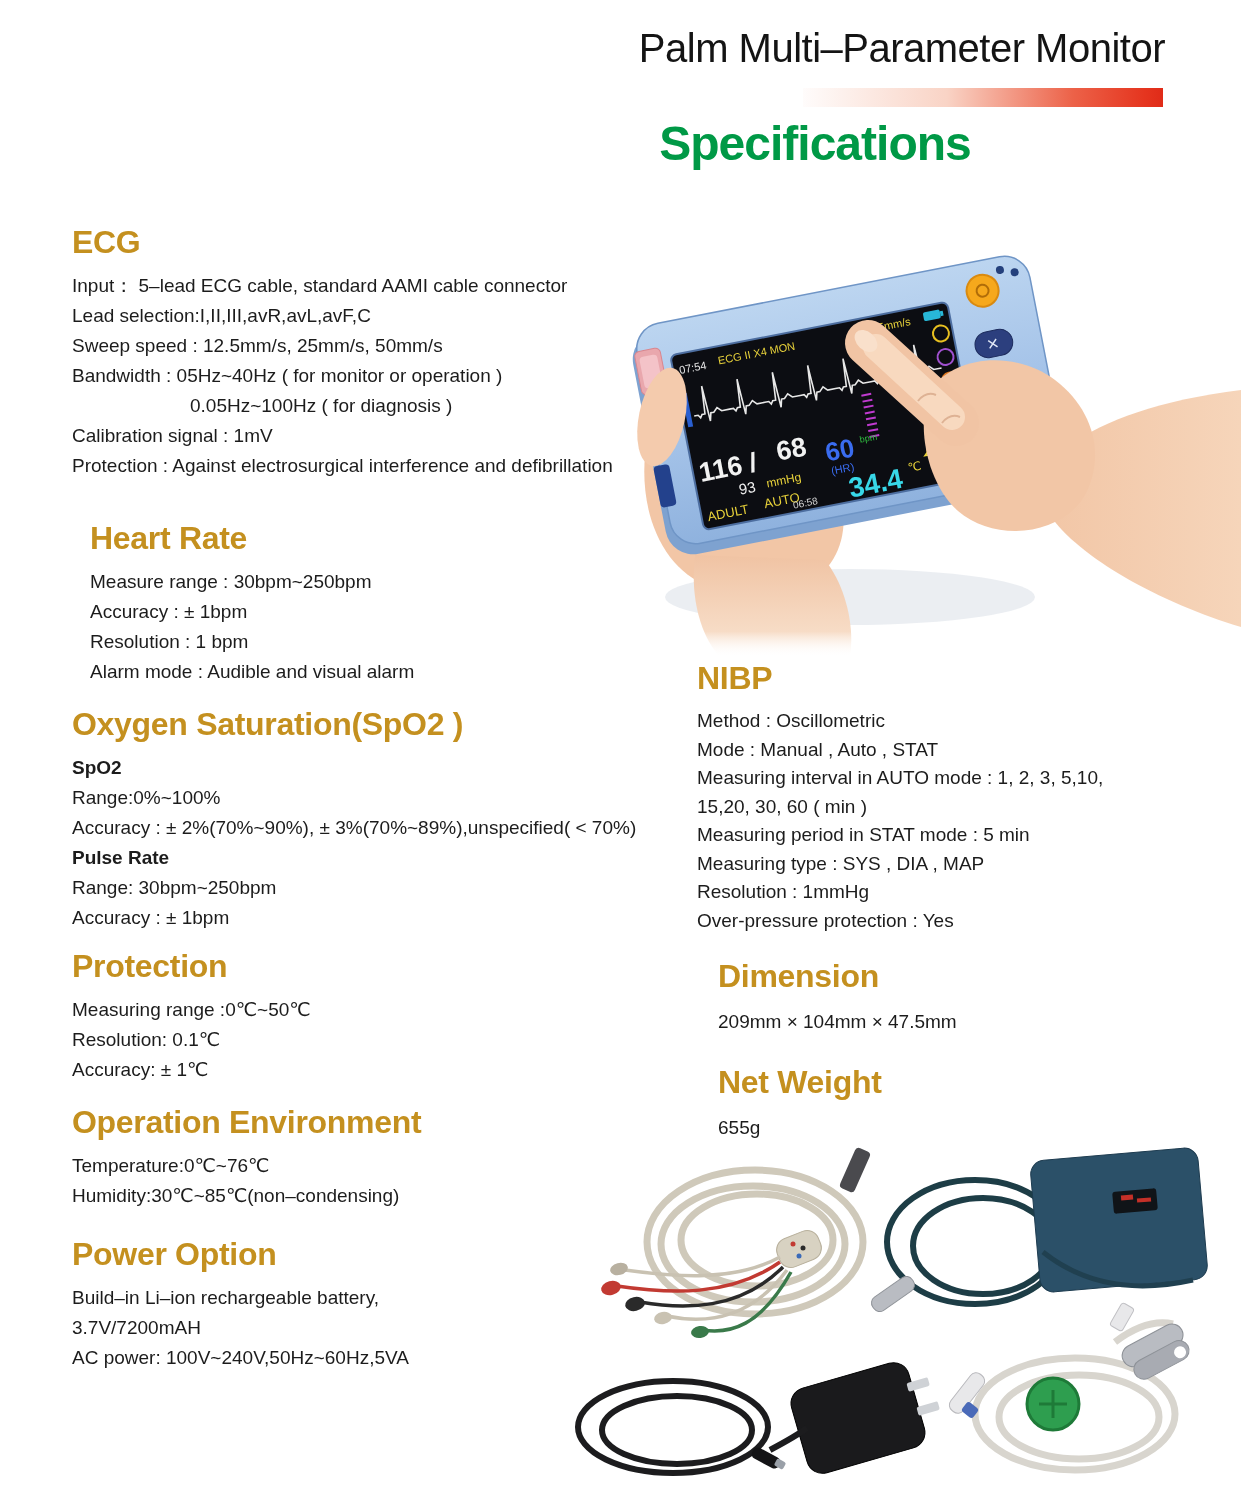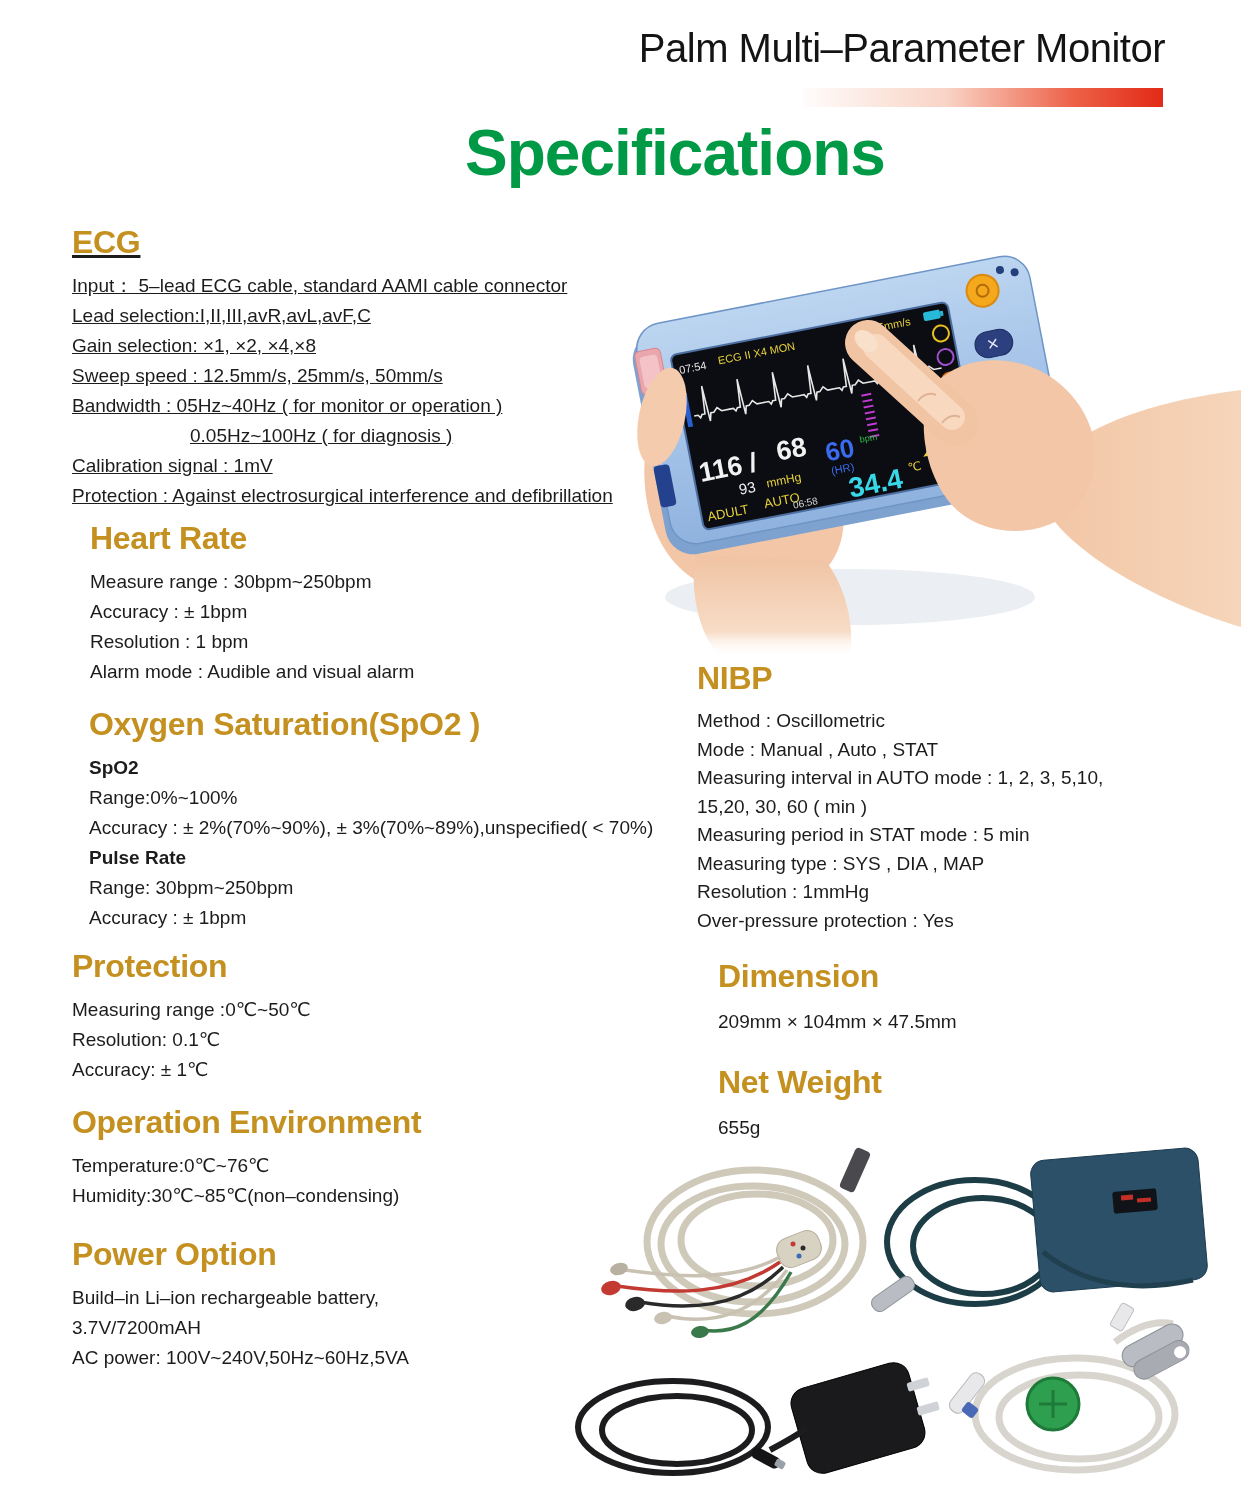--- a/index.html
+++ b/index.html
@@ -10,22 +10,22 @@
   }
   .page-title{
     position:absolute;top:26px;right:76px;width:700px;text-align:right;
     font-size:40px;font-weight:400;color:#141414;letter-spacing:-0.5px;
   }
   .red-bar{
     position:absolute;top:88px;left:803px;width:360px;height:19px;
     background:linear-gradient(90deg,rgba(235,90,60,0.02),rgba(238,130,90,0.35) 40%,rgba(233,70,40,0.85) 75%,#e5351f 95%,#e02b18);
   }
   .subtitle{
-    position:absolute;top:116px;right:76px;width:700px;text-align:left;
-    font-size:64px;font-weight:700;color:#009946;letter-spacing:-1px;
+    position:absolute;top:116px;right:76px;width:700px;text-align:center;
+    font-size:48px;font-weight:700;color:#009946;letter-spacing:-1px;
   }
   .spec{position:absolute;width:640px;}
   .spec h2{
     margin:0 0 10px 0;font-size:32px;font-weight:700;color:#c4901f;letter-spacing:-0.3px;
   }
   .spec .ln{font-size:19px;line-height:30px;white-space:nowrap;}
   .spec .ln.indent{padding-left:118px;}
   .spec .ln.bold{font-weight:700;}
   .spec.nibp .ln{line-height:28.5px;}
   .spec.small-gap h2{margin-bottom:12px;}
@@ -33,41 +33,40 @@
 </style>
 </head>
 <body>
 
 <div class="page">
 
   <div class="page-title">Palm Multi–Parameter Monitor</div>
   <div class="red-bar"></div>
   <div class="subtitle">Specifications</div>
 
-  <section class="spec" style="left:72px;top:224px;text-decoration:underline;">
+  <section class="spec" style="left:72px;top:224px;">
     <h2>ECG</h2>
     <div class="ln">Input： 5–lead ECG cable, standard AAMI cable connector</div>
     <div class="ln">Lead selection:I,II,III,avR,avL,avF,C</div>
-    <div class="ln">Gain selection: ×1, ×2, ×4,×8</div>
     <div class="ln">Sweep speed : 12.5mm/s, 25mm/s, 50mm/s</div>
     <div class="ln">Bandwidth : 05Hz~40Hz ( for monitor or operation )</div>
     <div class="ln indent">0.05Hz~100Hz ( for diagnosis )</div>
     <div class="ln">Calibration signal : 1mV</div>
     <div class="ln">Protection : Against electrosurgical interference and defibrillation</div>
   </section>
 
   <section class="spec" style="left:72px;top:520px;margin-left:18px;">
     <h2>Heart Rate</h2>
     <div class="ln">Measure range : 30bpm~250bpm</div>
     <div class="ln">Accuracy : ± 1bpm</div>
     <div class="ln">Resolution : 1 bpm</div>
     <div class="ln">Alarm mode : Audible and visual alarm</div>
   </section>
 
-  <section class="spec" style="left:72px;top:706px;margin-left:17px;">
+  <section class="spec" style="left:72px;top:706px;">
     <h2>Oxygen Saturation(SpO2 )</h2>
     <div class="ln bold">SpO2</div>
     <div class="ln">Range:0%~100%</div>
     <div class="ln">Accuracy : ± 2%(70%~90%), ± 3%(70%~89%),unspecified( &lt; 70%)</div>
     <div class="ln bold">Pulse Rate</div>
     <div class="ln">Range: 30bpm~250bpm</div>
     <div class="ln">Accuracy : ± 1bpm</div>
   </section>
 
   <section class="spec" style="left:72px;top:948px;">

